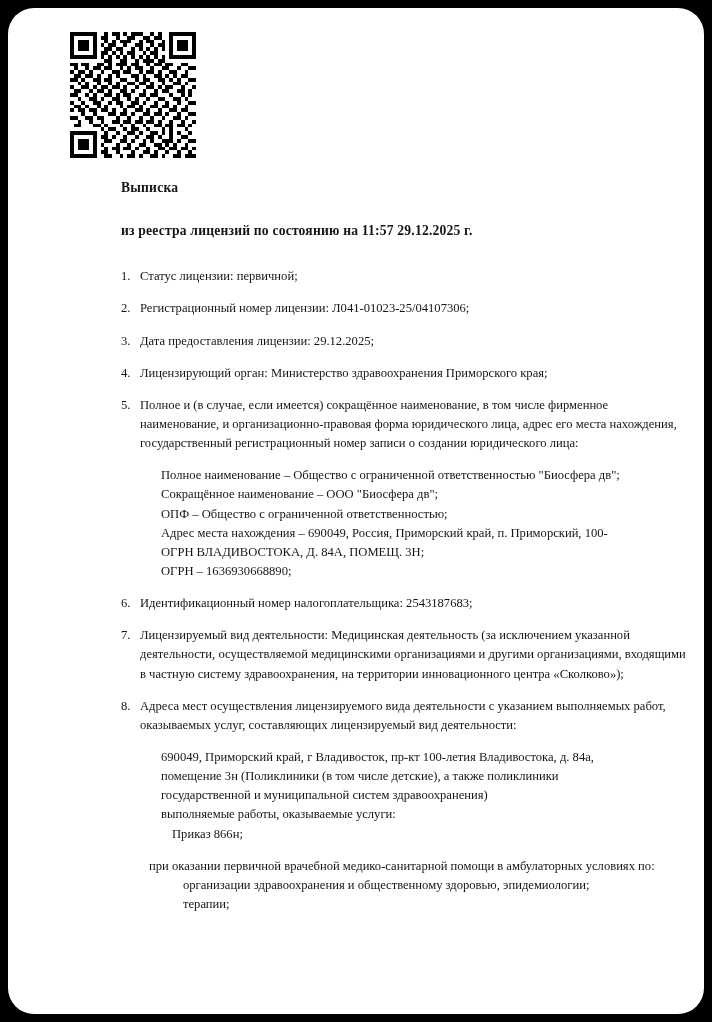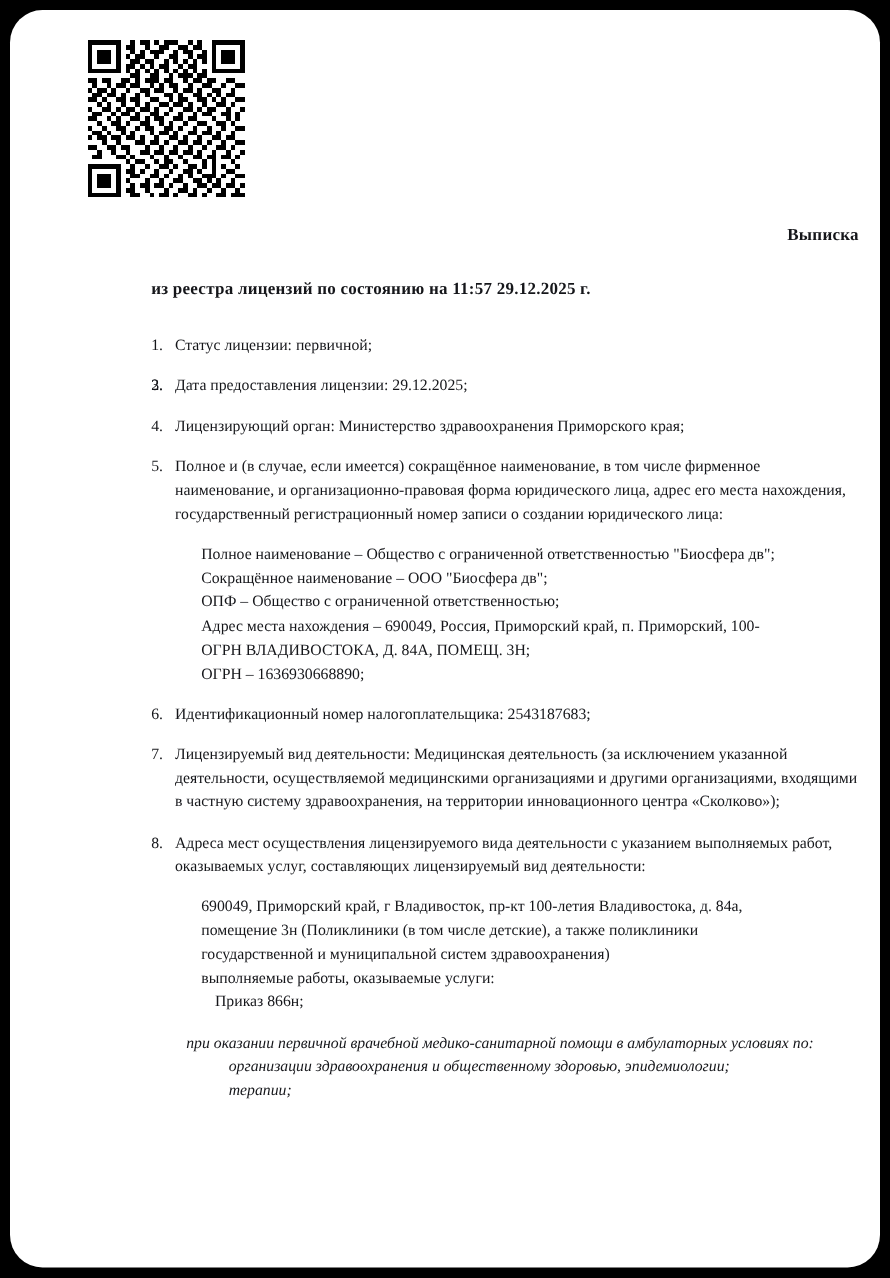--- a/index.html
+++ b/index.html
@@ -27,21 +27,21 @@
   #doc {
     position:absolute;
     left:113px; top:170px;
     width:566px;
     color:#15161a;
     font-size:12.6px;
     line-height:1.52;
   }
 
   .title-main {
-    text-align:right;
+    text-align:left;
     font-weight:bold;
     font-size:13.6px;
     letter-spacing:.2px;
     margin-bottom:22px;
   }
   .title-sub {
     text-align:left;
     font-weight:bold;
     font-size:13.6px;
     letter-spacing:.2px;
@@ -63,21 +63,21 @@
     margin-bottom:13px;
     margin-left:40px;
   }
   .block .ln { display:block; }
 
   .para { margin-bottom:13px; }
 
   .just { text-align:justify; text-align-last:left; }
 
   .ind1 { padding-left:11px; }
-  .ind2 { padding-left:22px;font-style:italic; }
+  .ind2 { padding-left:22px; }
 </style>
 </head>
 <body>
 
 <div id="page">
 
   <div id="qr-wrap">
     <svg viewBox="0 0 33 33" shape-rendering="crispEdges" aria-hidden="true">
       <rect width="33" height="33" fill="#ffffff"></rect>
       <g fill="#000000">
@@ -434,20 +434,21 @@
     <div class="title-main">Выписка</div>
     <div class="title-sub">из реестра лицензий по состоянию на 11:57 29.12.2025 г.</div>
 
     <div class="numitem">
       <span class="num">1.</span>
       <span>Статус лицензии: первичной;</span>
     </div>
 
     <div class="numitem">
       <span class="num">2.</span>
+      <span>Регистрационный номер лицензии: Л041-01023-25/04107306;</span>
     </div>
 
     <div class="numitem">
       <span class="num">3.</span>
       <span>Дата предоставления лицензии: 29.12.2025;</span>
     </div>
 
     <div class="numitem">
       <span class="num">4.</span>
       <span>Лицензирующий орган: Министерство здравоохранения Приморского края;</span>

